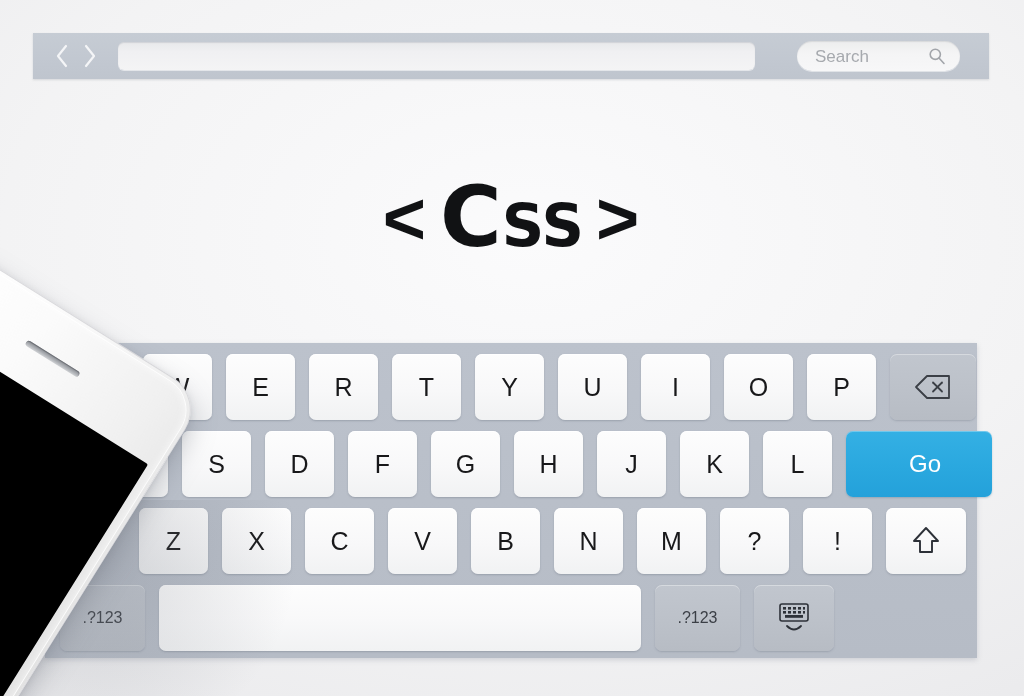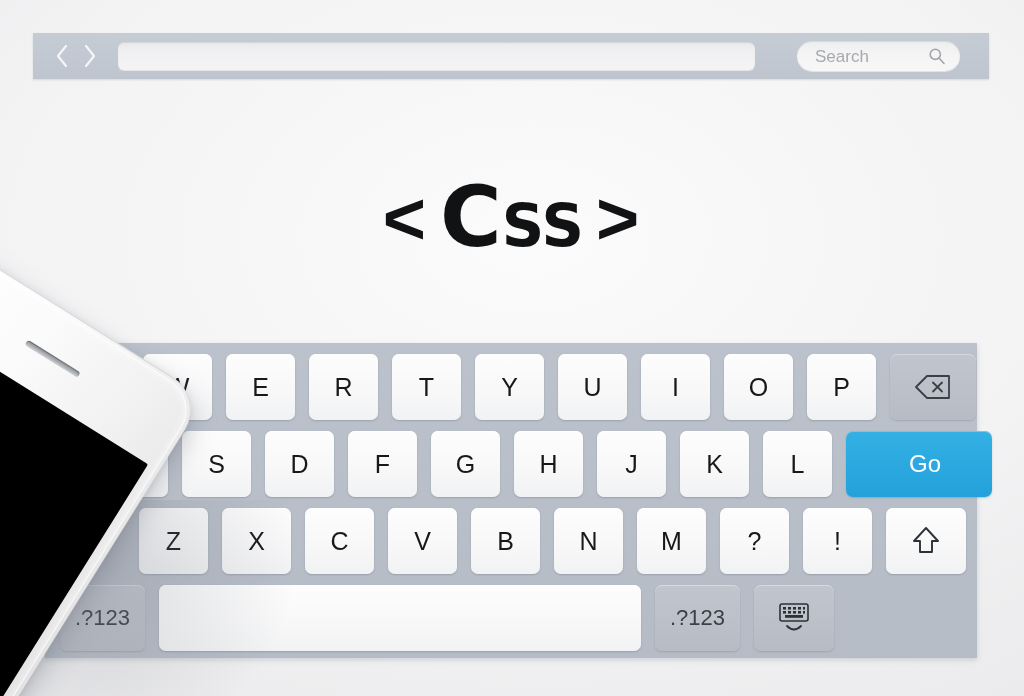--- a/index.html
+++ b/index.html
@@ -167,21 +167,21 @@
   }
   .key.blue {
     background: linear-gradient(180deg, #34b0e4 0%, #2aa8df 55%, #24a1da 100%);
     box-shadow: 0 1px 2px rgba(80,120,150,0.35),
                 inset 0 1px 0 rgba(255,255,255,0.30);
     color: #ffffff;
     font-size: 24px;
     padding-left: 12px;
   }
   .key.wide-go   { width: 134px; }
-  .key.wide-num  { width: 85px; font-size: 22px; color: #3b3f46; }
+  .key.wide-num  { width: 85px; font-size: 16px; color: #3b3f46; }
   .key.wide-kb   { width: 80px; }
   .key.space     { width: 482px; }
   .key.shift     { width: 80px; }
   .key.backspace { width: 86px; }
 
   .key svg { display: block; }
 
   
   #phone {
     position: absolute;

